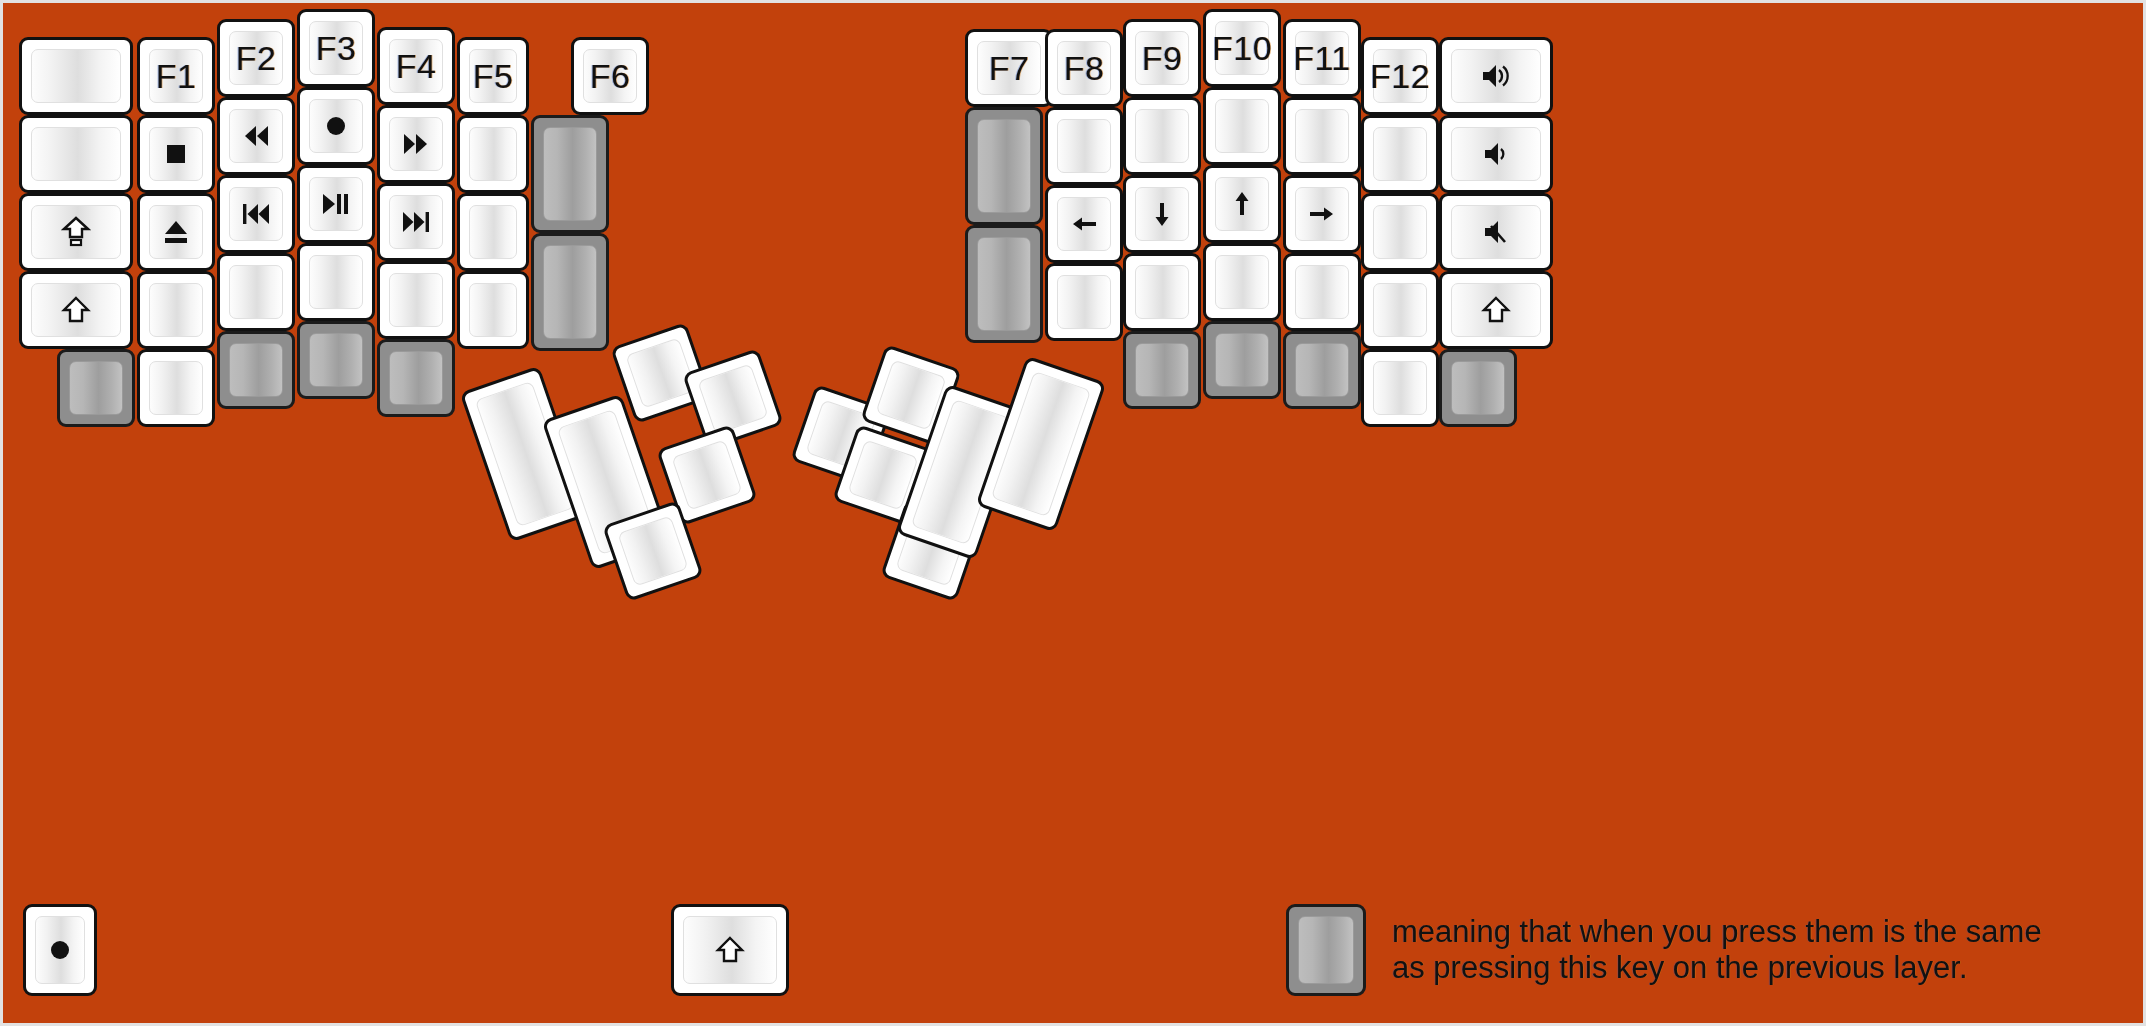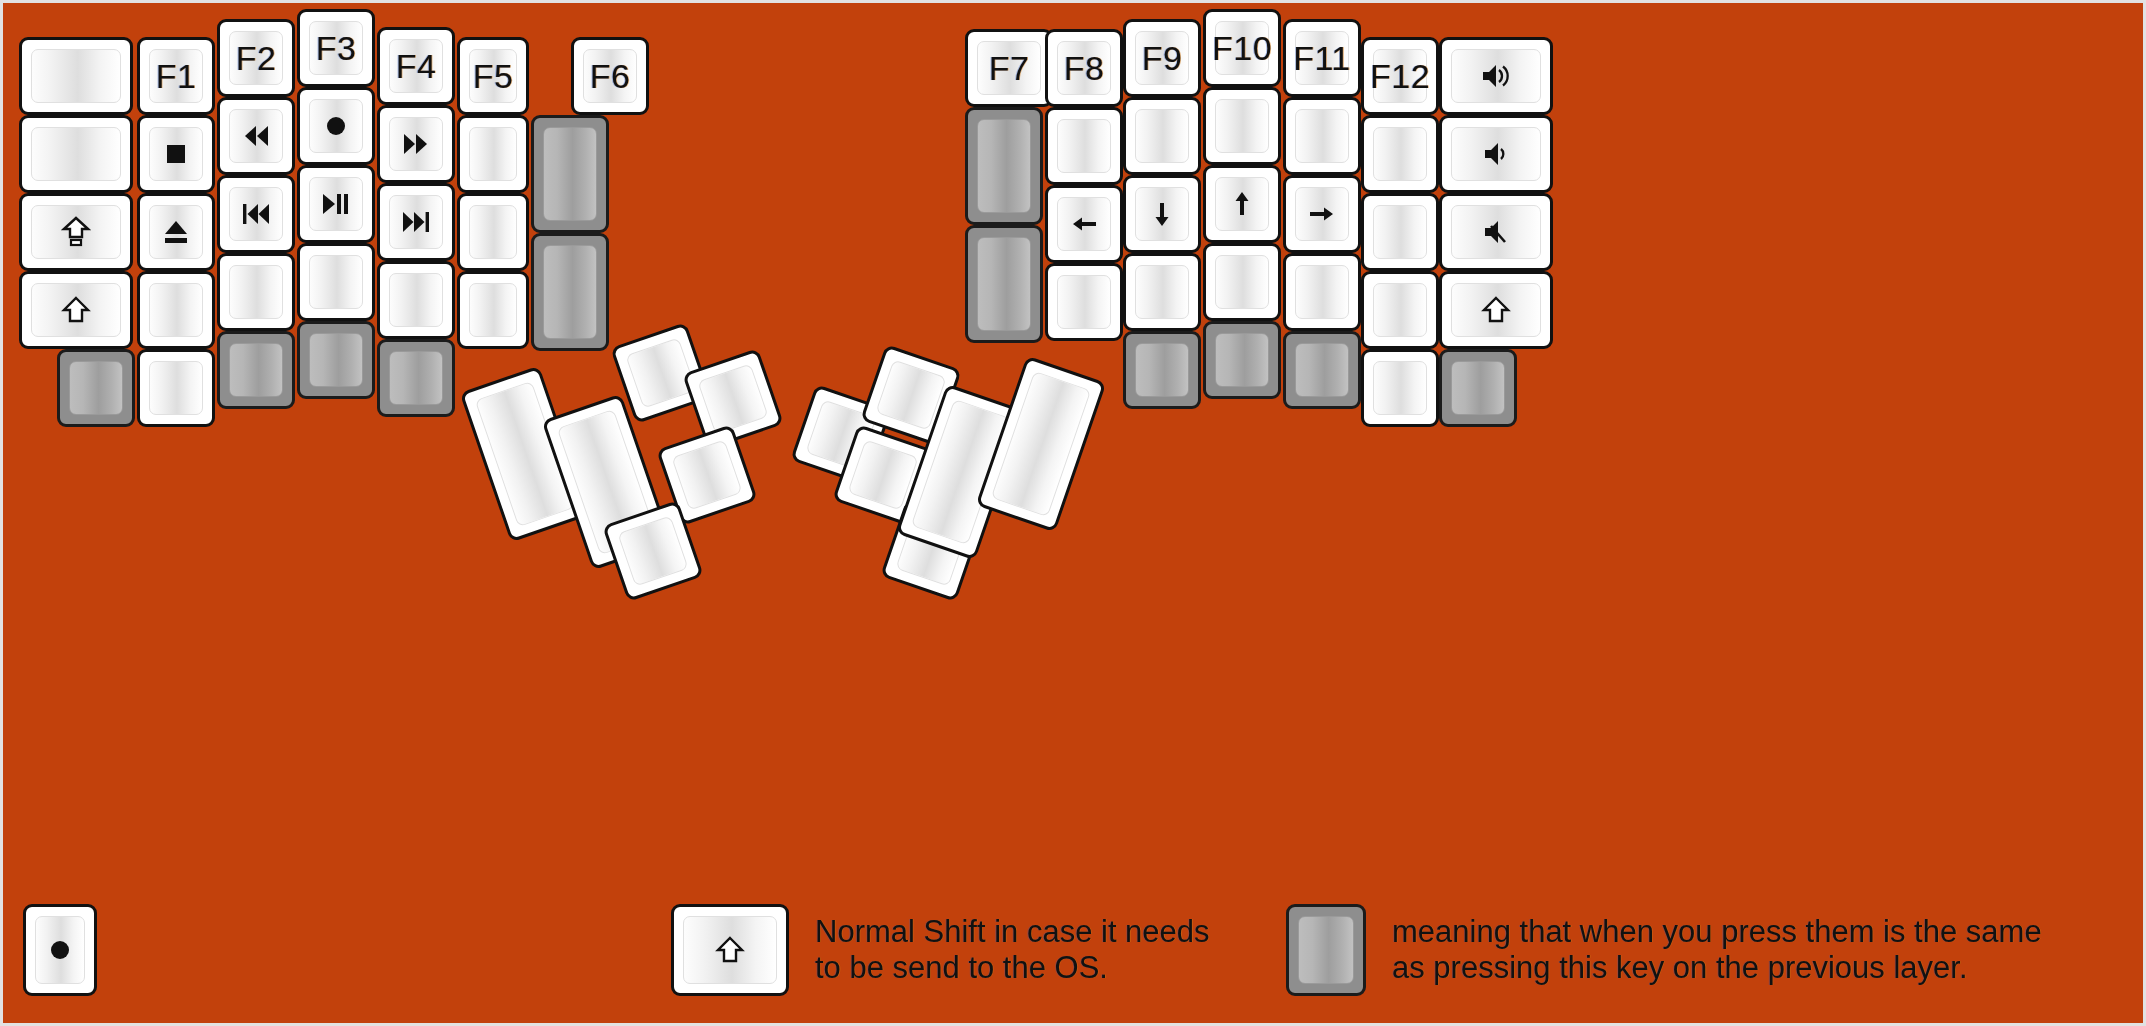--- a/index.html
+++ b/index.html
@@ -446,24 +446,20 @@
       <div class="lg" style="left: 668px; top: 0px; height: 158px;">
         <div class="key swatch" style="left: 0px; top: 0px; width: 118px; height: 92px; position: relative;">
           <div class="cap">
             <span class="glyph">
               <svg width="30" height="30" viewBox="0 0 30 30" fill="#111">
                 <path d="M15 3 L27 15 L21 15 L21 26 L9 26 L9 15 L3 15 Z" fill="#fff" stroke="#111" stroke-width="2.4" stroke-linejoin="miter"></path>
               </svg>
             </span>
           </div>
         </div>
-        <div class="txt">
-          <div>Normal Shift in case it needs</div>
-          <div>to be send to the OS.</div>
-        </div>
       </div>
       <div class="lg" style="left: 1283px; top: 0px; height: 158px;">
         <div class="key trans swatch" style="left: 0px; top: 0px; width: 80px; height: 92px; position: relative;">
           <div class="cap"></div>
         </div>
         <div class="txt">
           <div>meaning that when you press them is the same</div>
           <div>as pressing this key on the previous layer.</div>
         </div>
       </div>

